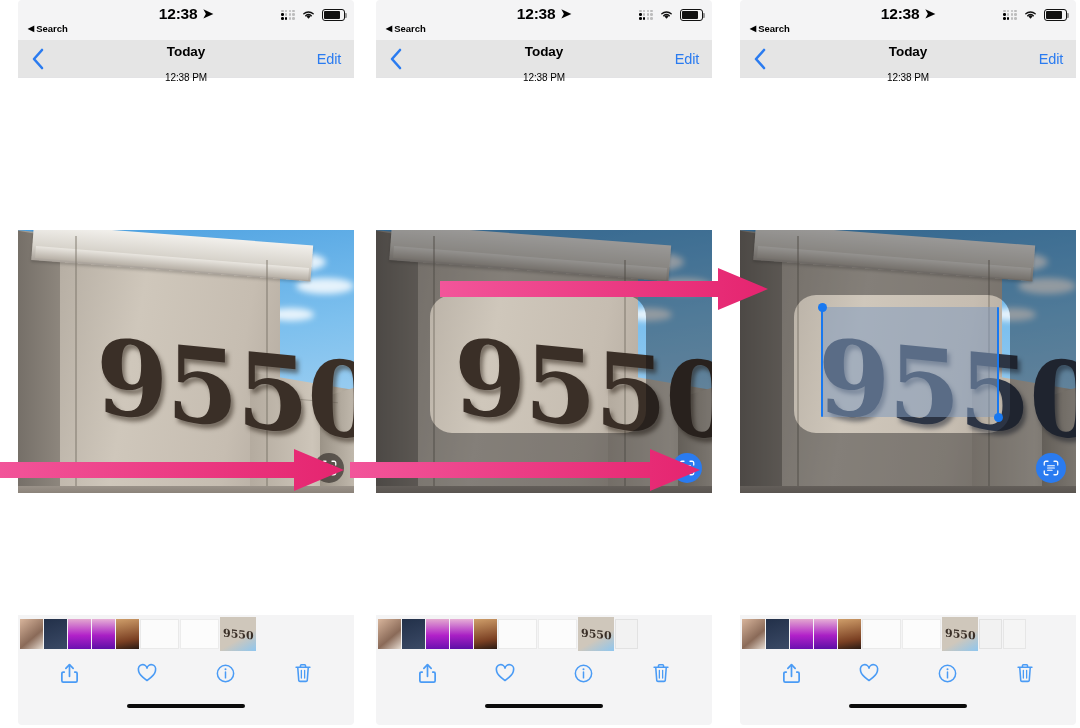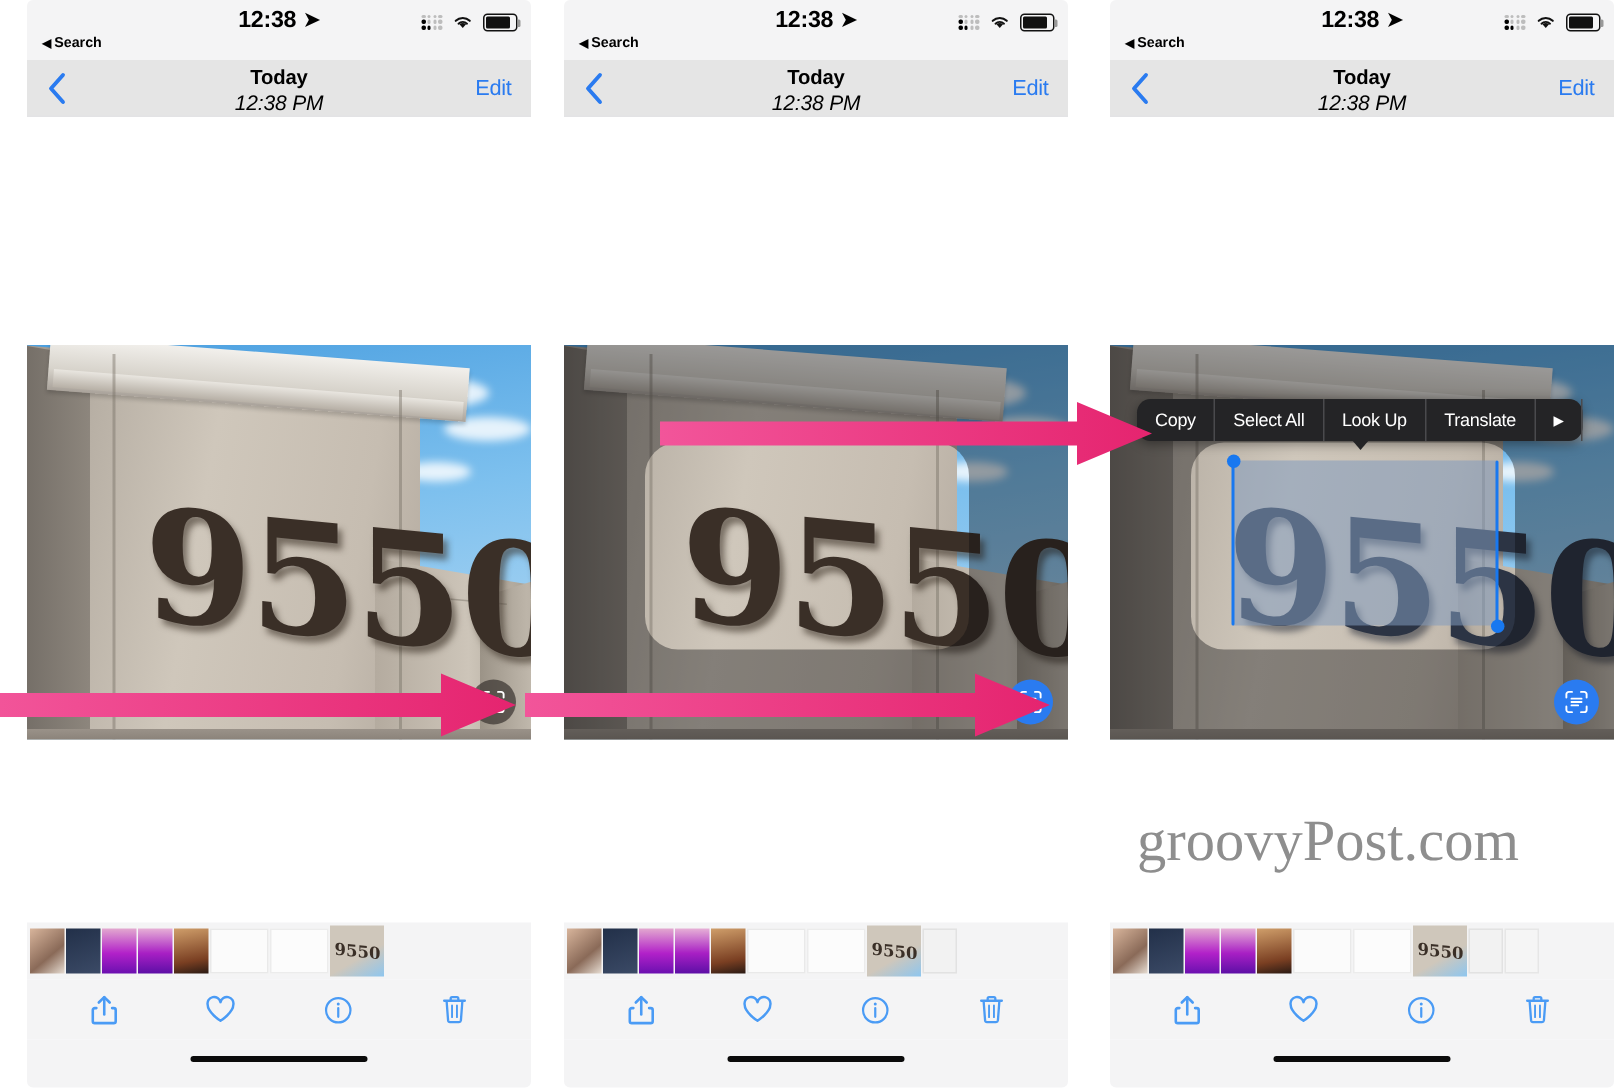--- a/index.html
+++ b/index.html
@@ -70,21 +70,21 @@
     border-bottom: 1px solid #e3e3e5;
   }
   .nav-back {
     position: absolute; left: 11px; top: 7px;
     width: 18px; height: 24px;
   }
   .nav-title-wrap {
     position: absolute; left: 0; right: 0; top: 4px; text-align: center;
   }
   .nav-title { font-size: 13.5px; font-weight: bold; color: #000; letter-spacing: -0.1px; }
-  .nav-sub   { font-size: 14px; color: #000; margin-top: 1px; letter-spacing: -0.1px; font-style: italic; }
+  .nav-sub   { font-size: 10px; color: #000; margin-top: 13px; letter-spacing: -0.1px; }
   .nav-edit {
     position: absolute; right: 13px; top: 11px;
     font-size: 14.5px; color: #2a7bf0; letter-spacing: -0.2px;
   }
 
   
   .photo-gap { height: 152px; background: #fff; }
   .photo {
     position: relative;
     width: 336px; height: 263px;
@@ -573,30 +573,20 @@
       </div>
 
       <div class="lt-hole" style="left:54px; top:65px; width:216px; height:138px;"></div>
 
       <div class="sel-rect" style="left:82px; top:77px; width:176px; height:110px;"></div>
       <div class="sel-bar" style="left:81px; top:77px; height:110px;"></div>
       <div class="sel-knob" style="left:77.5px; top:73px;"></div>
       <div class="sel-bar" style="left:257px; top:77px; height:110px;"></div>
       <div class="sel-knob" style="left:253.5px; top:183px;"></div>
 
-      <div class="ctx-menu" style="left:18px; top:36px;">
-        <div class="ctx-item">Copy</div>
-        <div class="ctx-item">Select All</div>
-        <div class="ctx-item">Look Up</div>
-        <div class="ctx-item">Translate</div>
-        <div class="ctx-item">
-          <span class="ctx-arrow-glyph">▶</span>
-        </div>
-        <div class="ctx-tail"></div>
-      </div>
 
       <div class="lt-btn blue">
         <svg viewBox="0 0 24 24" width="18" height="18">
           <path d="M3 8 V5.2 A2.2 2.2 0 0 1 5.2 3 H8" stroke="#fff" stroke-width="1.7" fill="none" stroke-linecap="round"></path>
           <path d="M16 3 h2.8 A2.2 2.2 0 0 1 21 5.2 V8" stroke="#fff" stroke-width="1.7" fill="none" stroke-linecap="round"></path>
           <path d="M21 16 v2.8 A2.2 2.2 0 0 1 18.8 21 H16" stroke="#fff" stroke-width="1.7" fill="none" stroke-linecap="round"></path>
           <path d="M8 21 H5.2 A2.2 2.2 0 0 1 3 18.8 V16" stroke="#fff" stroke-width="1.7" fill="none" stroke-linecap="round"></path>
           <path d="M7.5 9 h9 M7.5 12 h9 M7.5 15 h6" stroke="#fff" stroke-width="1.6" stroke-linecap="round"></path>
         </svg>
       </div>
@@ -677,15 +667,14 @@
   <svg class="arrow" style="left:440px; top:266px;" width="330" height="46" viewBox="0 0 330 46">
     <defs>
       <linearGradient id="pk3" x1="0" y1="0" x2="1" y2="0">
         <stop offset="0" stop-color="#f2559a"></stop>
           <stop offset="1" stop-color="#e5246f"></stop>
       </linearGradient>
     </defs>
     <path d="M0 15 H278 V2 L328 23 L278 44 V31 H0 Z" fill="url(#pk3)"></path>
   </svg>
 
-  <div class="watermark">groovyPost.com</div>
 
 </div>
 
 </body></html>

